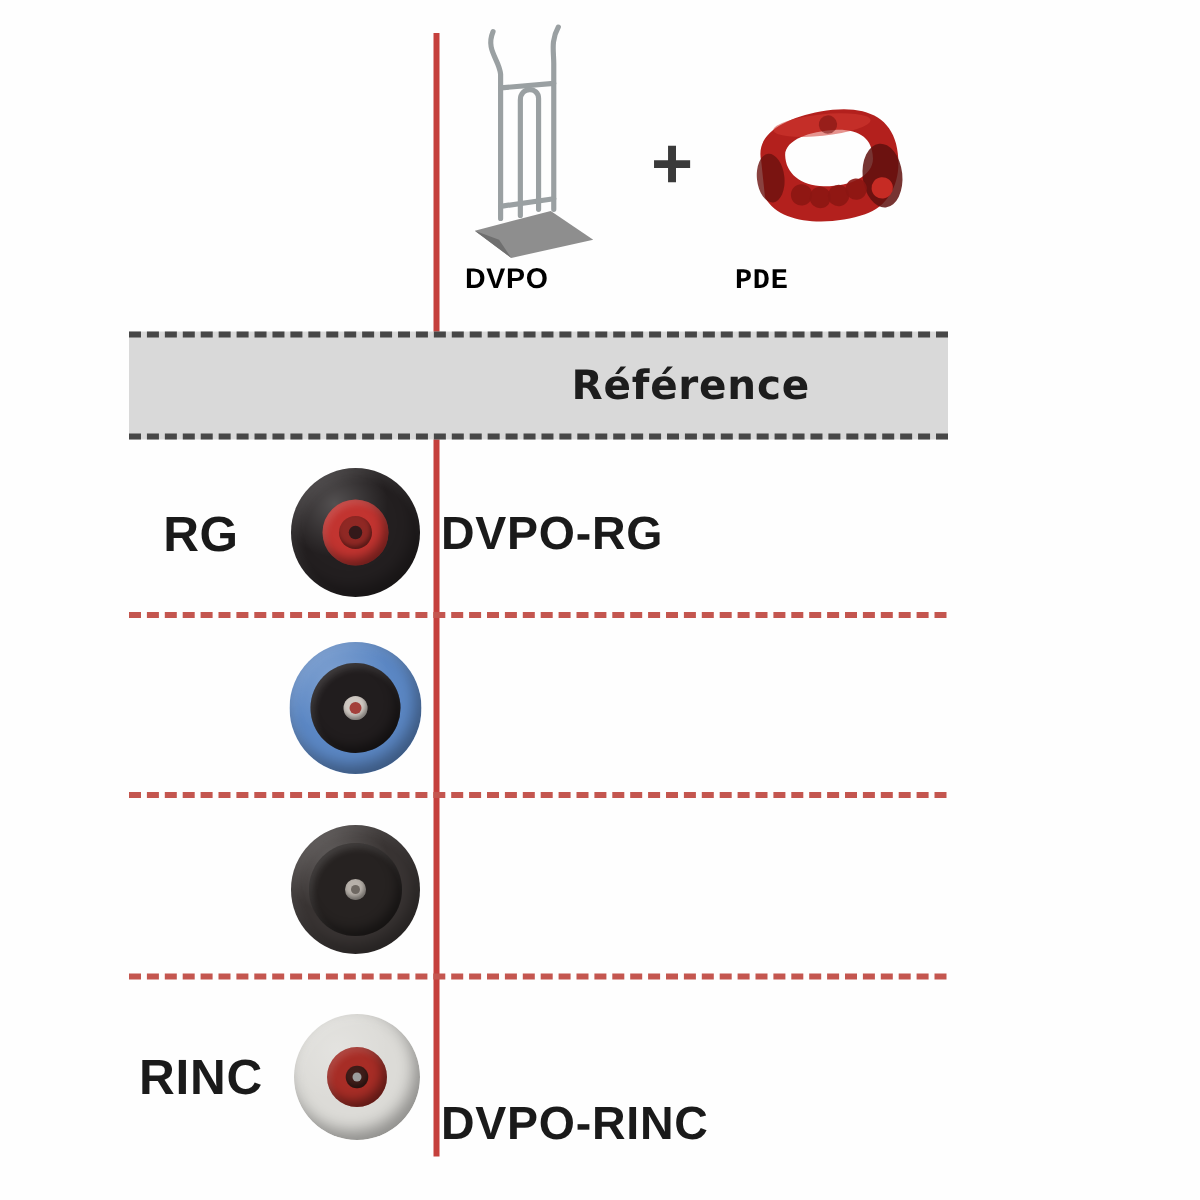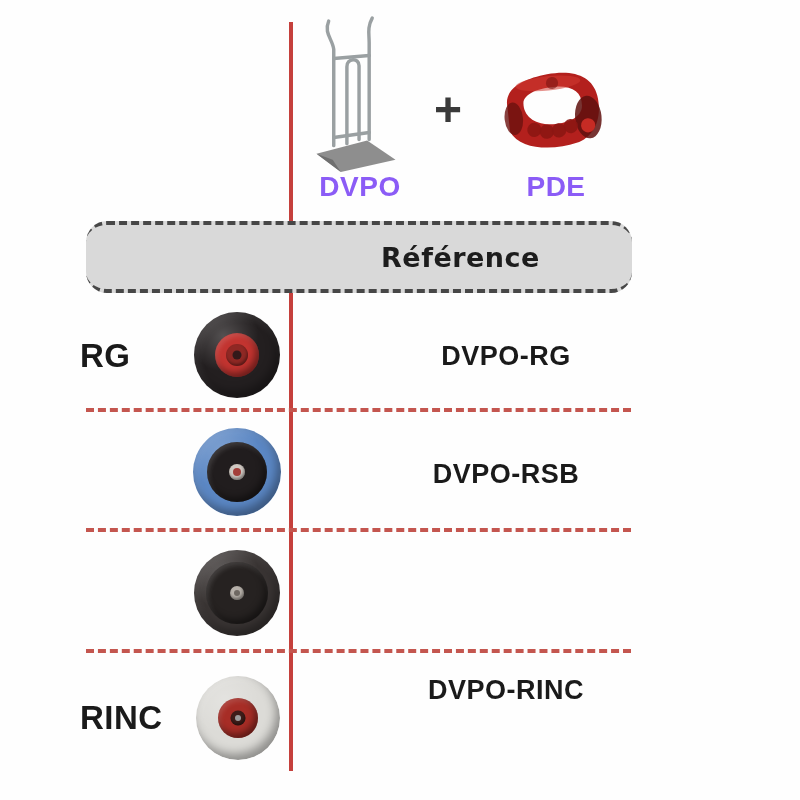--- a/index.html
+++ b/index.html
@@ -5,41 +5,41 @@
   html,body{margin:0;padding:0;background:#ffffff;}
   .canvas{
     position:relative;width:800px;height:800px;background:#fefefe;
     font-family:"Liberation Sans", sans-serif;overflow:hidden;
   }
   
   .vline{position:absolute;left:289px;top:22px;width:4px;height:749px;background:#c5403c;}
 
   
   .truck-svg{position:absolute;left:308px;top:12px;width:94px;height:162px;}
-  .combo-label{position:absolute;height:34px;line-height:34px;text-align:center;
-    font-size:28px;font-weight:700;color:#8b5cf6;letter-spacing:.5px;}
+  .combo-label{position:absolute;height:34px;line-height:34px;text-align:left;
+    font-size:19px;font-weight:700;color:#000000;letter-spacing:.5px;}
   .lbl-dvpo{left:310px;top:170px;width:100px;}
-  .lbl-pde{left:504px;top:170px;width:104px;}
+  .lbl-pde{left:490px;top:170px;width:104px;font-family:Liberation Mono, monospace;}
   .plus{position:absolute;left:428px;top:82px;width:40px;height:56px;line-height:56px;
     text-align:center;font-size:48px;font-weight:700;color:#3a3a3a;}
   .handle-svg{position:absolute;left:492px;top:64px;width:114px;height:98px;}
 
   
   .ref-band{position:absolute;left:86px;top:221px;width:546px;height:64px;
-    background:#d9d9d9;border-top:4px dashed #474747;border-bottom:4px dashed #474747;border-radius:21px;}
+    background:#d9d9d9;border-top:4px dashed #474747;border-bottom:4px dashed #474747;}
   .ref-band .ref-label{position:absolute;left:203px;right:0;top:0;bottom:0;
     display:flex;align-items:center;justify-content:center;
     font-size:27px;font-weight:600;color:#1d1d1d;letter-spacing:.5px;
     font-family:"DejaVu Sans","Liberation Sans",sans-serif;}
 
   
   .code-label{position:absolute;left:80px;width:108px;height:40px;line-height:40px;
-    font-size:33px;font-weight:700;color:#1a1a1a;letter-spacing:.5px;}
+    text-align:center;font-size:33px;font-weight:700;color:#1a1a1a;letter-spacing:.5px;}
   .ref-text{position:absolute;left:294px;width:336px;height:40px;line-height:40px;
-    text-align:center;font-size:27px;font-weight:700;color:#1a1a1a;letter-spacing:.5px;padding-left:44px;}
+    font-size:31px;font-weight:700;color:#1a1a1a;letter-spacing:.5px;}
   .sep{position:absolute;left:86px;width:545px;height:0;border-top:4px dashed #c4564f;}
 
   
   .wheel{position:absolute;width:var(--size);height:var(--size);border-radius:50%;
     background:radial-gradient(circle at 34% 28%, rgba(255,255,255,.22) 0%, rgba(255,255,255,0) 42%), var(--tire);
     box-shadow:inset -4px -6px 10px rgba(0,0,0,.35), inset 3px 4px 8px rgba(255,255,255,.12);}
   .wheel span{position:absolute;left:50%;top:50%;transform:translate(-50%,-50%);border-radius:50%;display:block;}
   .wheel .hub{width:var(--hubsize);height:var(--hubsize);background:var(--hub);
     box-shadow:inset -3px -4px 7px rgba(0,0,0,.45), inset 2px 3px 5px rgba(255,255,255,.15);}
   .wheel .cap{width:var(--capsize);height:var(--capsize);background:var(--cap);
@@ -96,31 +96,30 @@
     <span class="dot"></span>
   </div>
   <div class="ref-text" style="top:336px">DVPO-RG</div>
   <div class="sep" style="top:408px"></div>
 
   <div class="wheel" style="--size:88px;--tire:#5b87c4;--hub:#211d1e;--hubsize:60px;--cap:#cfc8c2;--capsize:16px;--dot:#a33f3a;--dotsize:8px;left:193px;top:428px">
     <span class="hub"></span>
     <span class="cap"></span>
     <span class="dot"></span>
   </div>
-  <div class="ref-text" style="top:454px">DVPO-RSB</div>
   <div class="sep" style="top:528px"></div>
 
   <div class="wheel" style="--size:86px;--tire:#393433;--hub:#262221;--hubsize:62px;--cap:#b7b1aa;--capsize:14px;--dot:#6e6862;--dotsize:6px;left:194px;top:550px">
     <span class="hub"></span>
     <span class="cap"></span>
     <span class="dot"></span>
   </div>
   <div class="sep" style="top:649px"></div>
 
   <div class="code-label" style="top:698px">RINC</div>
   <div class="wheel" style="--size:84px;--tire:#dcdbd7;--hub:#a72d26;--hubsize:40px;--cap:#3f1d19;--capsize:15px;--dot:#9c9c9c;--dotsize:6px;left:196px;top:676px">
     <span class="hub"></span>
     <span class="cap"></span>
     <span class="dot"></span>
   </div>
-  <div class="ref-text" style="top:670px">DVPO-RINC</div>
+  <div class="ref-text" style="top:729px">DVPO-RINC</div>
 
 </div>
 
 </body></html>

